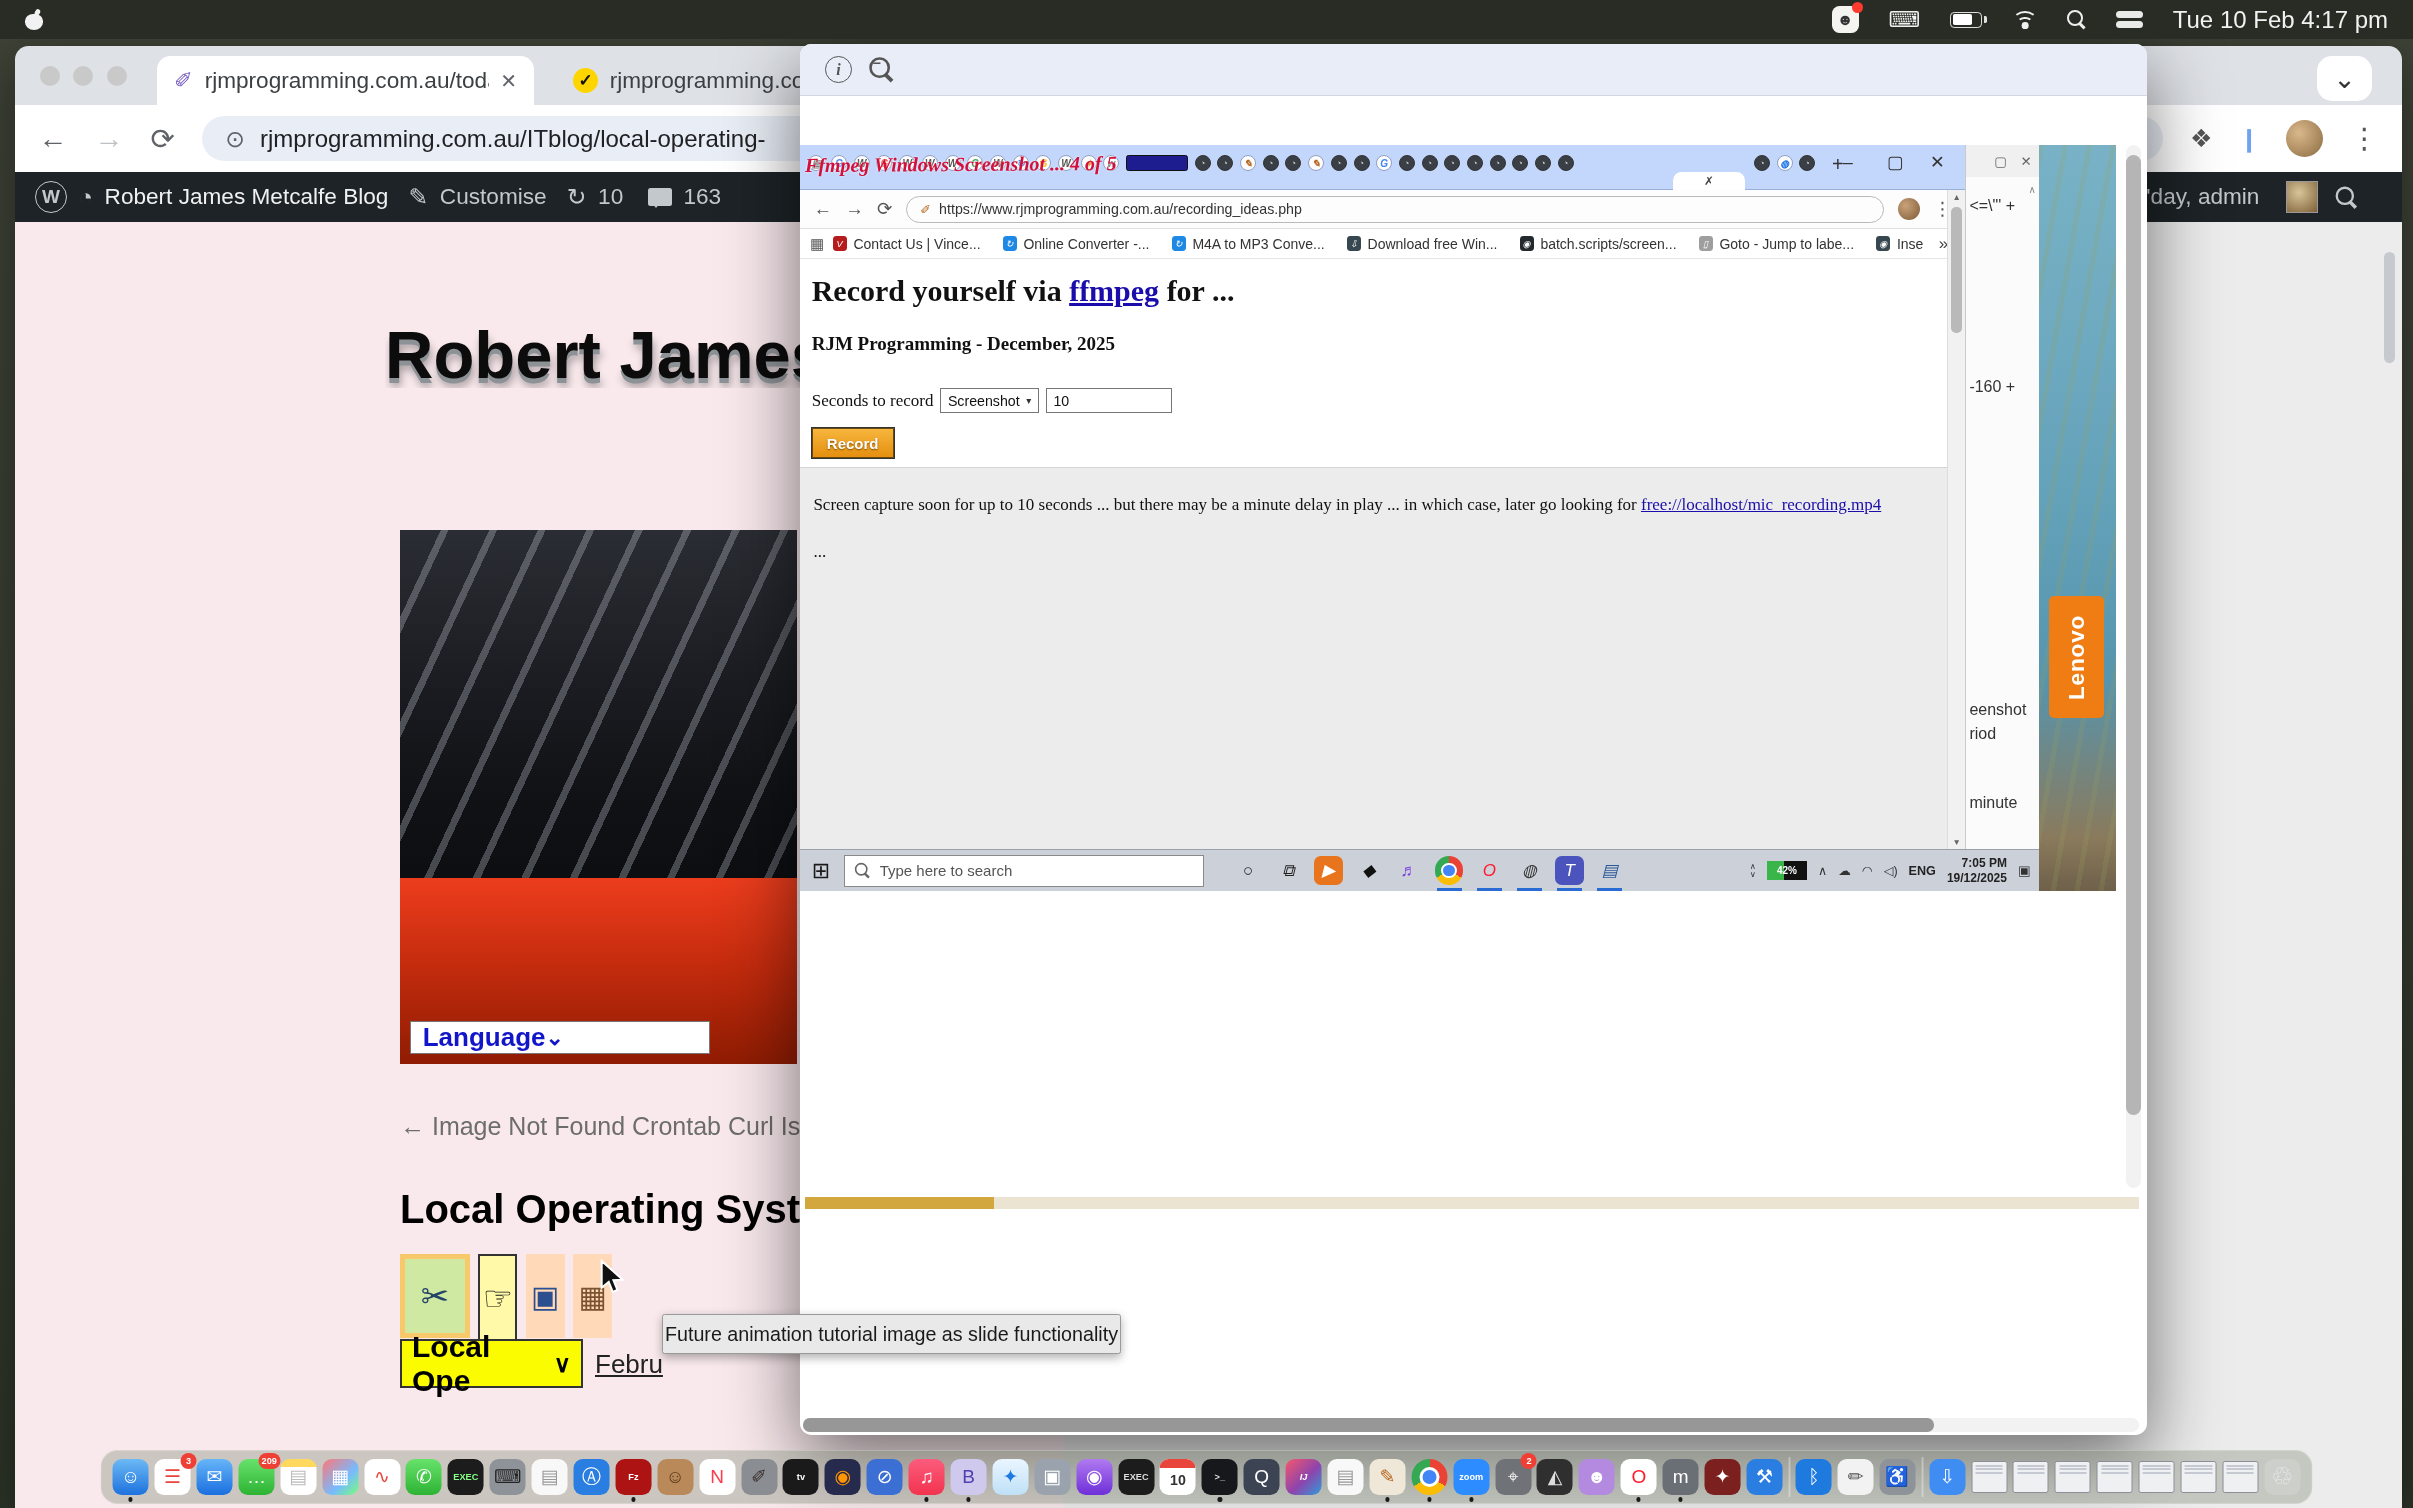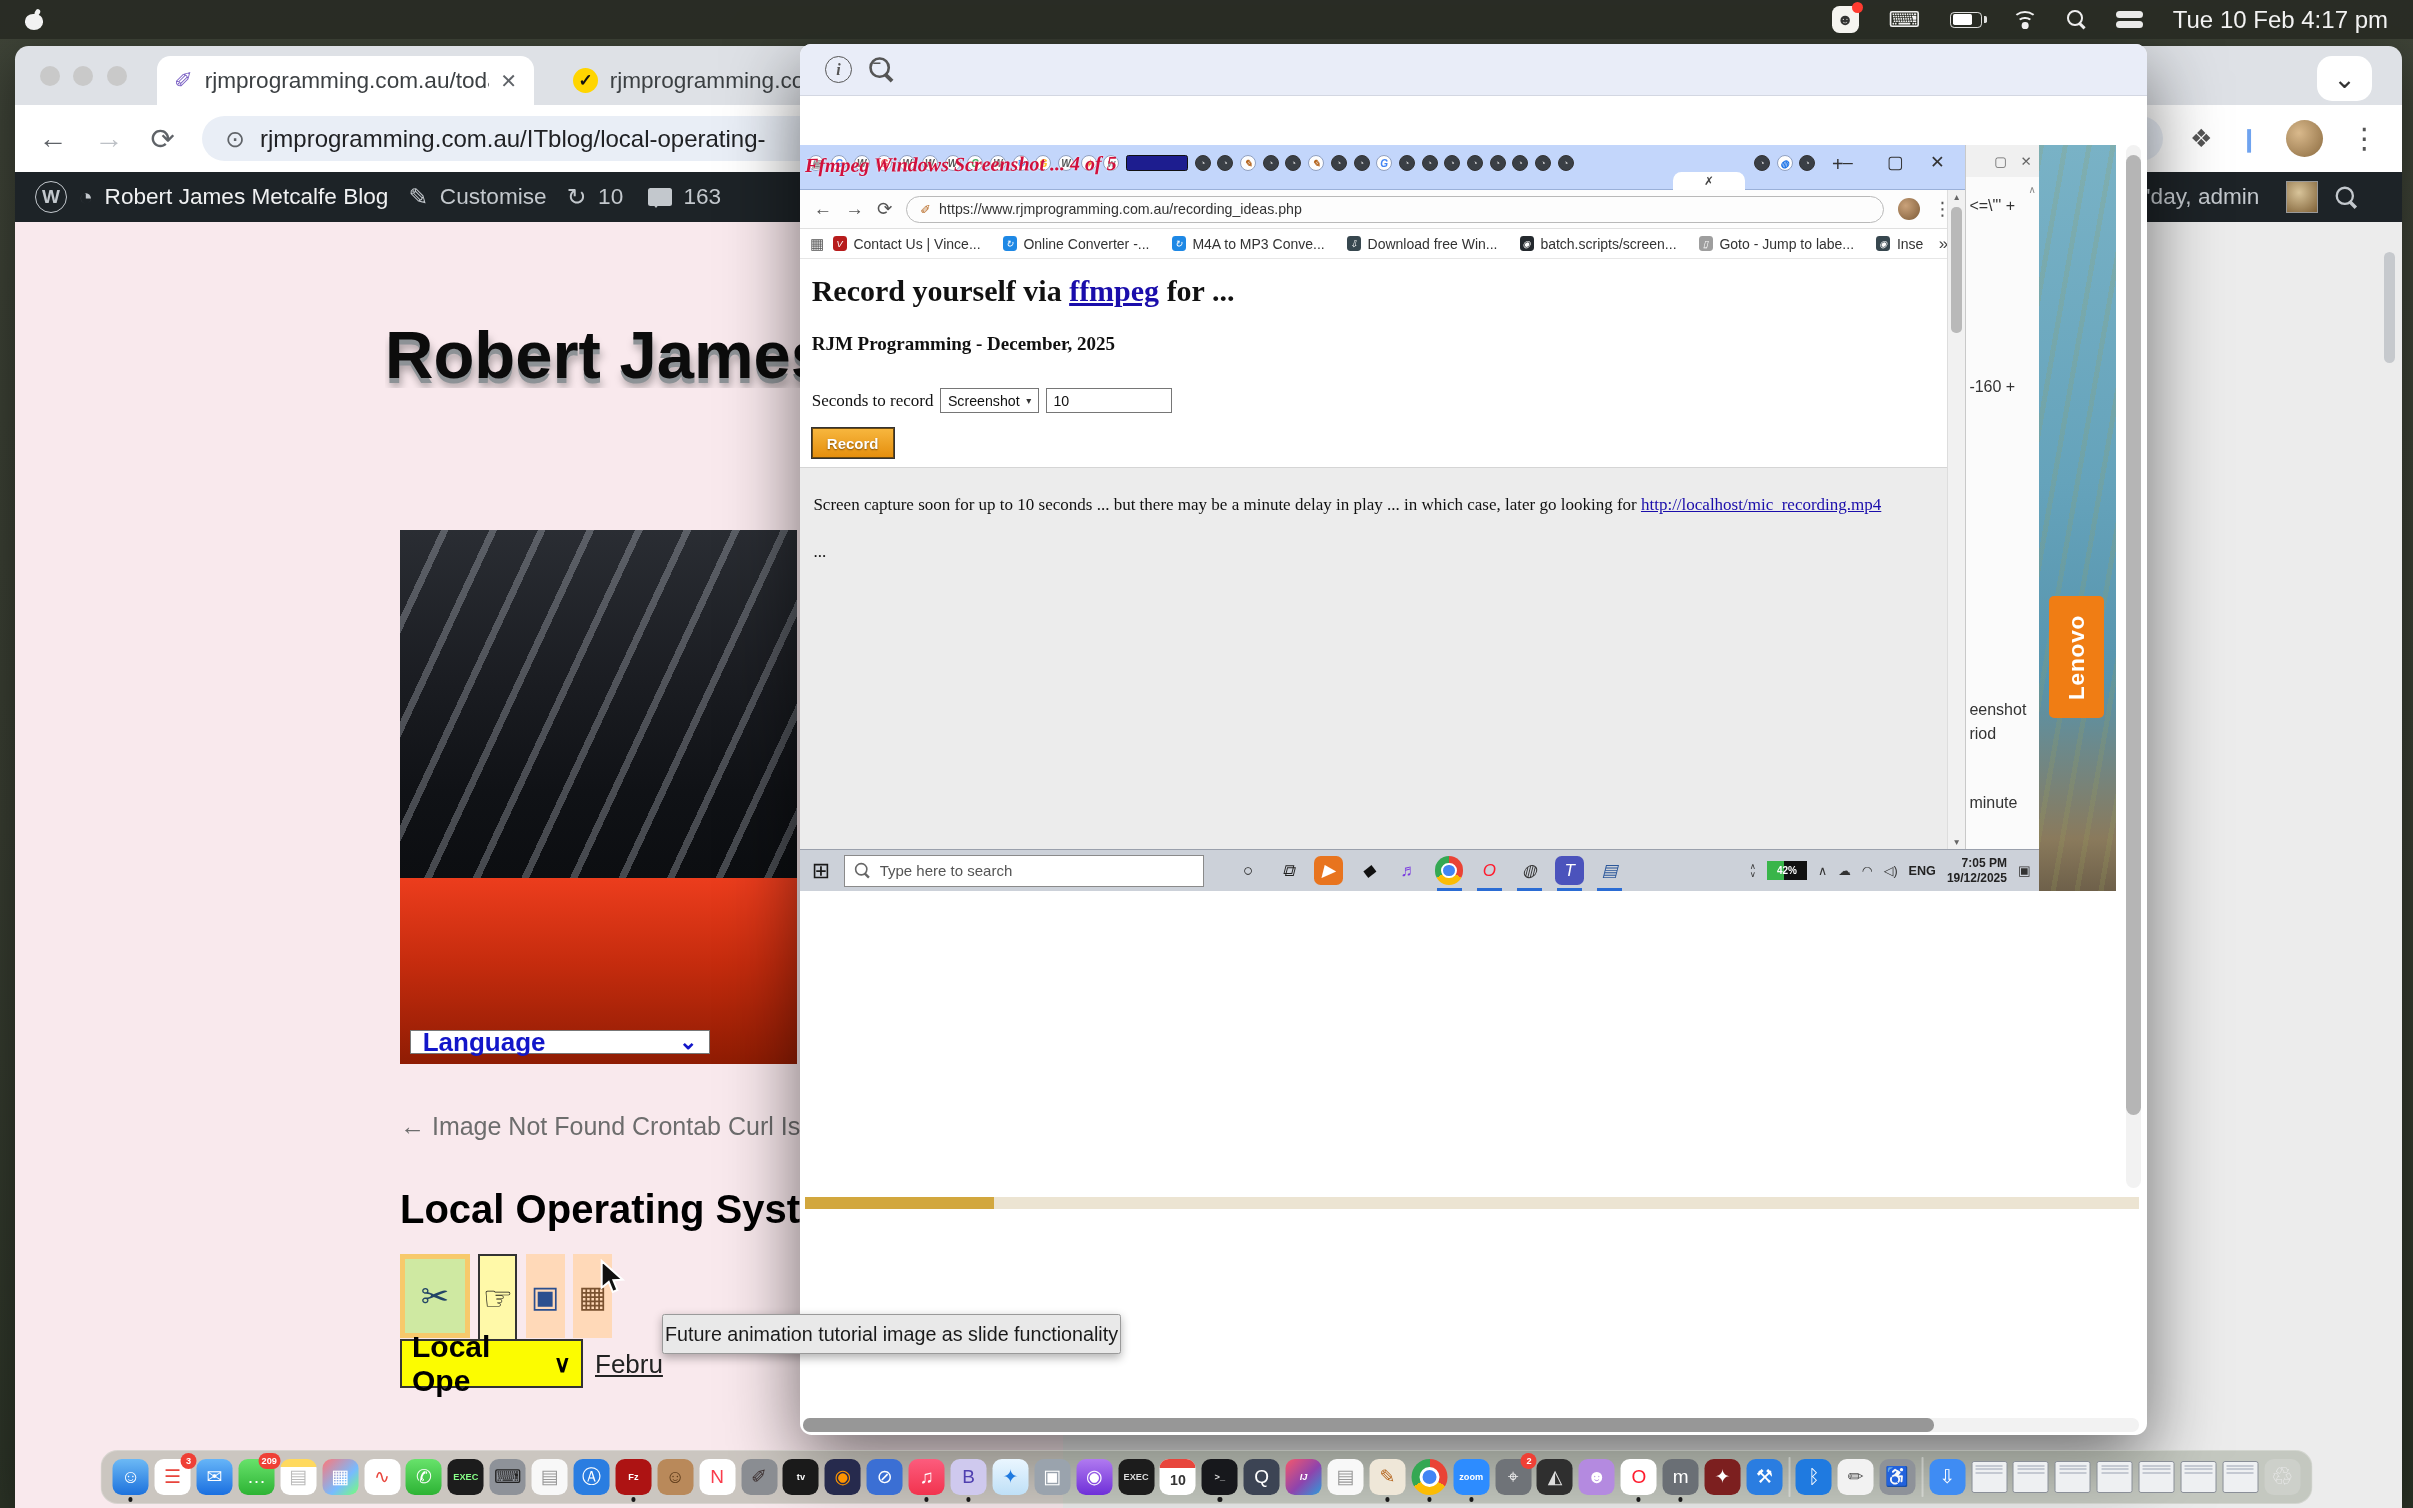--- a/index.html
+++ b/index.html
@@ -78,22 +78,22 @@
   .cw-page>div,.cw-page>a{position:absolute}
   .blog-title{left:370px;top:99px;font:700 67px/1 "Liberation Sans",sans-serif;color:#0c0c0c;
     text-shadow:0 5px 0 #8d9296,1.7px 9.2px 8.4px rgba(0,0,0,.35);white-space:nowrap;width:429px;overflow:hidden}
   .blog-photo{left:385px;top:308px;width:397px;height:349px;
     background:
       repeating-linear-gradient(115deg, transparent 0 37px, rgba(205,210,220,.30) 37px 44px),
       linear-gradient(180deg,#2a2d33 0%,#1a1c21 45%,#101216 75%,#0c0e11 100%)}
   .blog-nav{left:385px;top:656px;width:397px;height:186px;background:linear-gradient(180deg,#ec3d1d,#c62c0e 45%,#8f1c03)}
   .bn-row{display:flex;gap:37px;padding:13.4px 0 0 64px;font-size:25px;color:#c9998c}
   .bn{white-space:nowrap}
-  .lang{position:absolute;left:10px;bottom:10px;width:300px;height:24px;background:#fff;border:0.8px solid #777;
-    display:flex;align-items:center;justify-content:space-between;padding:0 11.7px;font:700 26px "Liberation Sans",sans-serif;color:#1216c9}
+  .lang{position:absolute;left:10px;bottom:10px;width:300px;height:33px;background:#fff;border:0.8px solid #777;
+    display:flex;align-items:center;justify-content:flex-start;padding:0 11.7px;font:700 26px "Liberation Sans",sans-serif;color:#1216c9}
   .lang-ch{font-size:22px}
   .prev{left:385px;top:890px;font-size:25px;color:#6d6d6d;width:414px;white-space:nowrap;overflow:hidden}
   .bheading{left:385px;top:965px;font:800 40px "Liberation Sans",sans-serif;color:#000;width:414px;white-space:nowrap;overflow:hidden}
   .tiles{left:385px;top:1032px;display:flex;gap:8.4px;align-items:flex-start}
   .tile{height:84px;display:flex;align-items:center;justify-content:center}
   .tile1{width:70px;background:#cfe9a2;border:5px solid #f7c96b;color:#246;font-size:34px}
   .tile2{width:39px;height:87px;background:#fff9a8;border:2.5px solid #333;font-size:34px;color:#111}
   .tile3{width:39px;background:#ffd9b8;color:#2b4f8f;font-size:30px}
   .tile4{width:39px;background:#ffd9b8;color:#7a5230;font-size:30px}
   .lsel{left:385px;top:1117px;width:183px;height:49px;background:#fcfc00;border:2.5px solid #333;
@@ -538,21 +538,21 @@
           <div class="rrow">
             <span>Seconds to record</span>
             <span class="rsel">
                 <span>Screenshot</span>
                 <span class="arr">▾</span>
               </span>
             <span class="rin">10</span>
           </div>
           <button class="rbtn">Record</button>
           <div class="rpanel">
-            <span>Screen capture soon for up to 10 seconds ... but there may be a minute delay in play ... in which case, later go looking for </span><a class="rl">http://localhost/mic_recording.mp4</a>
+            <span>Screen capture soon for up to 10 seconds ... but there may be a minute delay in play ... in which case, later go looking for </span><a class="rl">free://localhost/mic_recording.mp4</a>
             <div class="rdots">...</div>
           </div>
         </div>
         <div class="ib-scroll">
             <span>▲</span>
             <i></i>
             <span class="down">▼</span>
           </div>
       </div>
 

